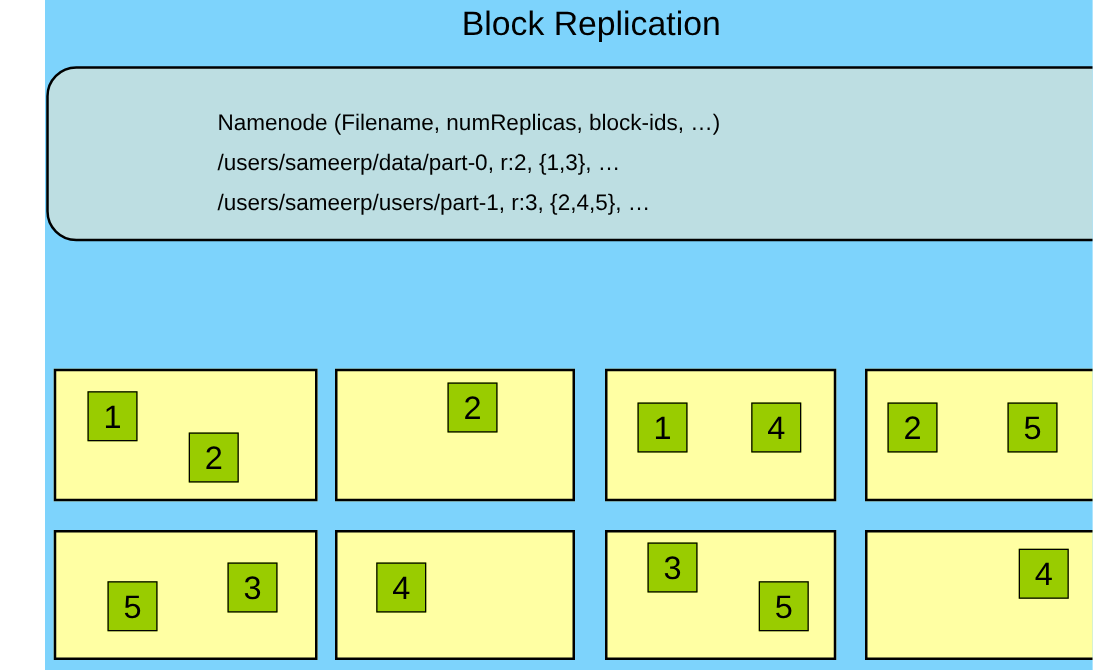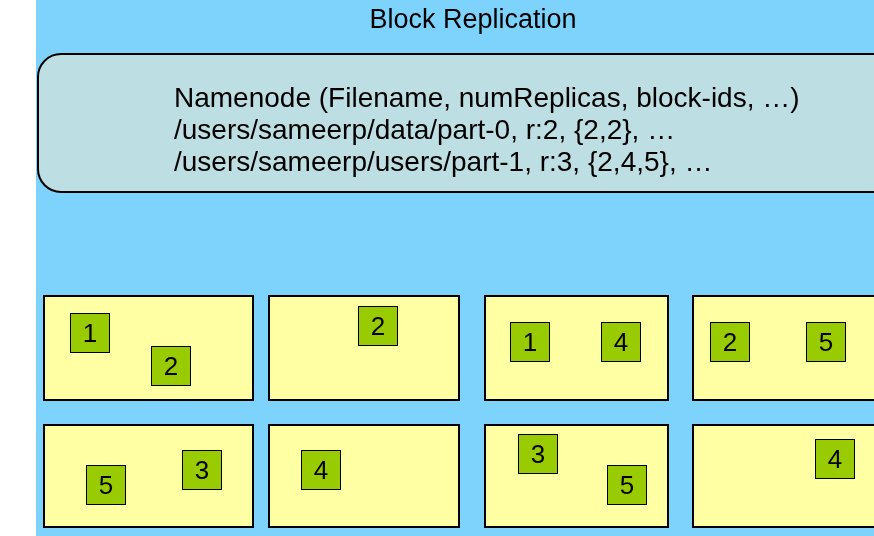--- a/index.html
+++ b/index.html
@@ -34,21 +34,21 @@
     width: 866px;
     height: 136px;
     background: var(--namenode-fill, #bddee2);
     border: 2px solid var(--border-color, #000);
     border-radius: 24px;
   }
   .namenode-text {
     position: absolute;
     left: 135px;
     top: 27px;
-    font-size: 28px;
+    font-size: 18px;
     line-height: 32px;
     white-space: nowrap;
   }
   .datanodes-heading {
     position: absolute;
     top: 243px;
     left: 0;
     width: 874px;
     text-align: center;
     font-size: 27px;
@@ -87,21 +87,21 @@
 </head>
 <body>
 
 <div id="canvas">
 
   <div class="diagram-title">Block Replication</div>
 
   <div class="namenode-box">
     <div class="namenode-text">
       <div>Namenode (Filename, numReplicas, block-ids, …)</div>
-      <div>/users/sameerp/data/part-0, r:2, {2,2}, …</div>
+      <div>/users/sameerp/data/part-0, r:2, {1,3}, …</div>
       <div>/users/sameerp/users/part-1, r:3, {2,4,5}, …</div>
     </div>
   </div>
 
 
   <div id="dn1" class="dnode">
       <div class="block" style="left: 25px; top: 16px;">1</div>
       <div class="block" style="left: 106px; top: 49px;">2</div>
     </div>
   <div id="dn2" class="dnode">

